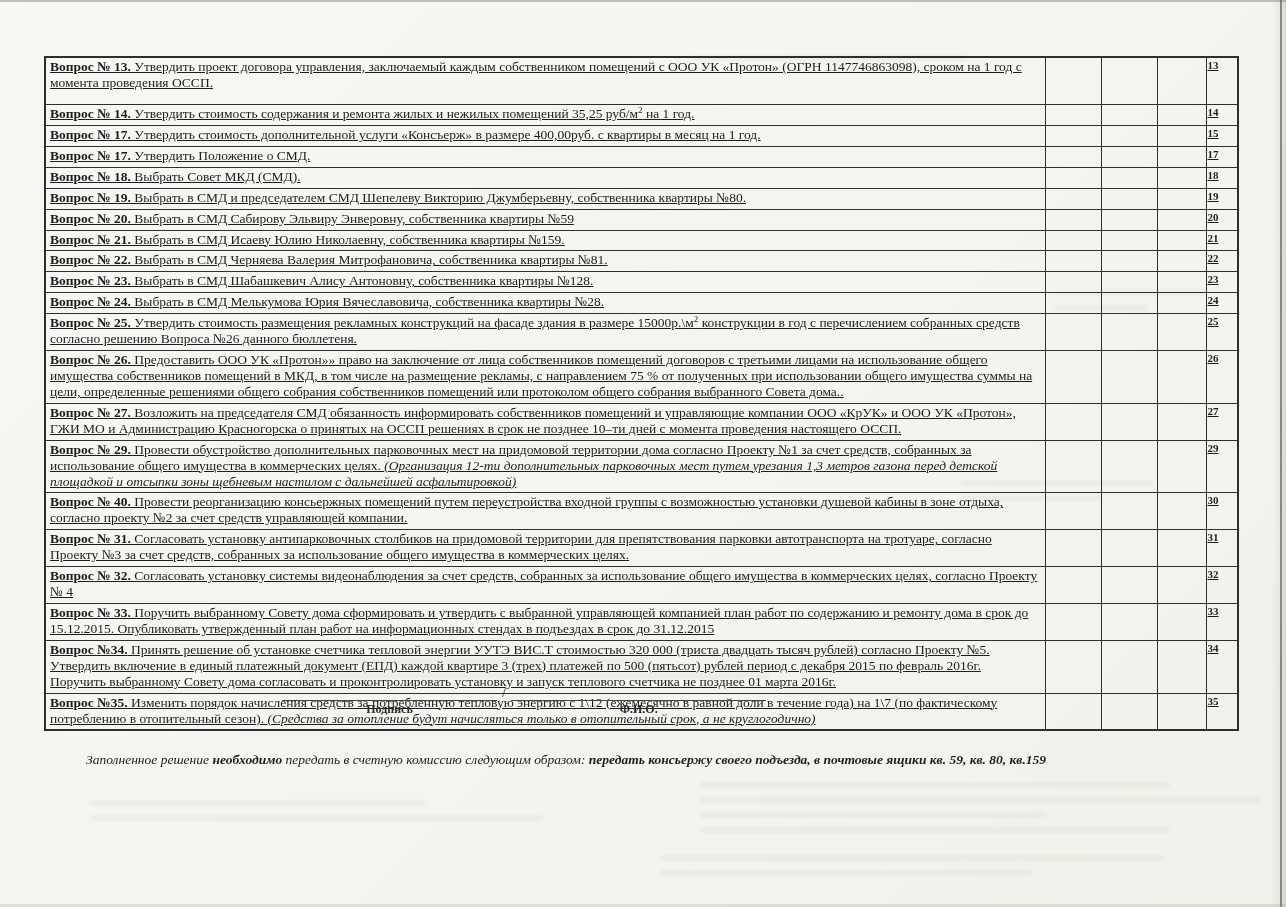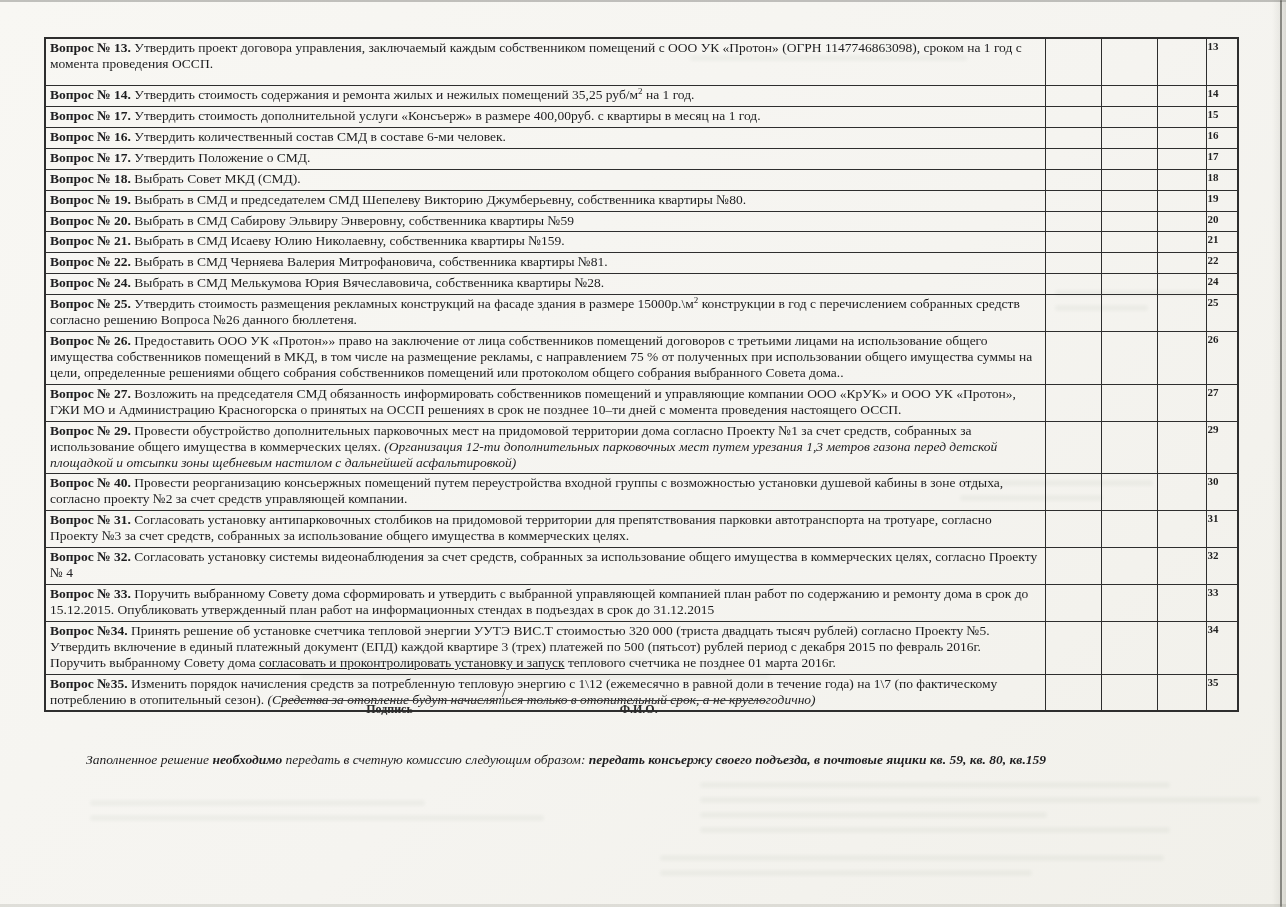--- a/index.html
+++ b/index.html
@@ -16,23 +16,23 @@
   .scan-edge-bottom{position:absolute;left:0;bottom:0;width:100%;height:3px;background:rgba(120,120,110,.18);}
 
   
   .bleed{position:absolute;filter:blur(1.6px);opacity:.5;pointer-events:none;}
   .bleed .ln{height:6px;margin-bottom:9px;border-radius:3px;background:rgba(125,145,125,.14);}
   .bleed .ln.short{width:62%;}
   .bleed .ln.mid{width:84%;}
 
   
   table.ballot{
-    position:absolute;left:44px;top:37px;width:1193px;
+    position:absolute;left:44px;top:56px;width:1193px;
     border-collapse:collapse;table-layout:fixed;
-    font-size:13.5px;line-height:1.18;
+    font-size:13.5px;line-height:1.18;text-decoration:underline;
   }
   table.ballot td{border:1px solid #2e2e2e;vertical-align:top;}
   table.ballot{border:2px solid #2e2e2e;}
   td.q{padding:1px 6px 3px 4px;}
   td.v{padding:0;}
   td.n{text-align:left;vertical-align:middle;font-size:11px;font-weight:700;color:#222;}
   .b{font-weight:700;}
   .i{font-style:italic;}
   .u{text-decoration:underline;}
   sup{font-size:9px;line-height:0;}
@@ -111,27 +111,20 @@
         <td class="n">14</td>
       </tr>
       <tr>
         <td class="q"><span class="b">Вопрос № 17.</span><span> Утвердить стоимость дополнительной услуги «Консъерж»  в размере 400,00руб. с квартиры в месяц на 1 год.</span></td>
         <td class="v"></td>
         <td class="v"></td>
         <td class="v"></td>
         <td class="n">15</td>
       </tr>
       <tr>
-        <td class="q"><span class="b">Вопрос № 16.</span><span> Утвердить количественный состав СМД в составе 6-ми человек.</span></td>
-        <td class="v"></td>
-        <td class="v"></td>
-        <td class="v"></td>
-        <td class="n">16</td>
-      </tr>
-      <tr>
         <td class="q"><span class="b">Вопрос № 17.</span><span> Утвердить Положение о СМД.</span></td>
         <td class="v"></td>
         <td class="v"></td>
         <td class="v"></td>
         <td class="n">17</td>
       </tr>
       <tr>
         <td class="q"><span class="b">Вопрос № 18.</span><span> Выбрать Совет МКД (СМД).</span></td>
         <td class="v"></td>
         <td class="v"></td>
@@ -158,20 +151,27 @@
         <td class="v"></td>
         <td class="v"></td>
         <td class="n">21</td>
       </tr>
       <tr>
         <td class="q"><span class="b">Вопрос № 22.</span><span> Выбрать в СМД Черняева Валерия Митрофановича, собственника квартиры №81.</span></td>
         <td class="v"></td>
         <td class="v"></td>
         <td class="v"></td>
         <td class="n">22</td>
+      </tr>
+      <tr>
+        <td class="q"><span class="b">Вопрос № 23.</span><span> Выбрать в СМД Шабашкевич Алису Антоновну, собственника квартиры №128.</span></td>
+        <td class="v"></td>
+        <td class="v"></td>
+        <td class="v"></td>
+        <td class="n">23</td>
       </tr>
       <tr>
         <td class="q"><span class="b">Вопрос № 24.</span><span> Выбрать в СМД Мелькумова Юрия Вячеславовича, собственника квартиры №28.</span></td>
         <td class="v"></td>
         <td class="v"></td>
         <td class="v"></td>
         <td class="n">24</td>
       </tr>
       <tr>
         <td class="q"><span class="b">Вопрос № 25.</span><span> Утвердить стоимость размещения рекламных конструкций на фасаде здания в размере 15000р.\м</span><sup>2</sup><span> конструкции в год с перечислением собранных средств согласно решению Вопроса №26 данного бюллетеня.</span></td>

